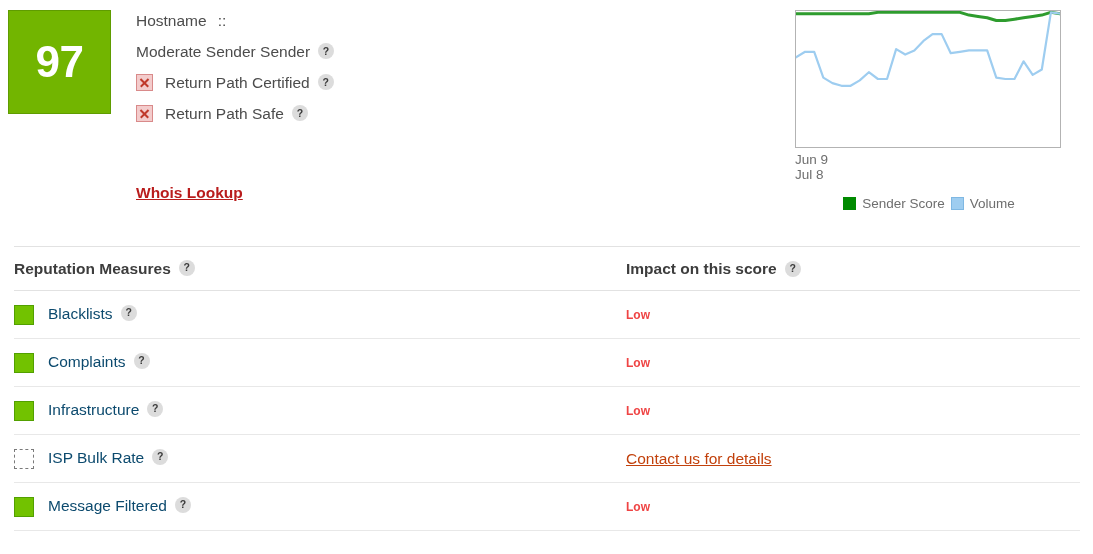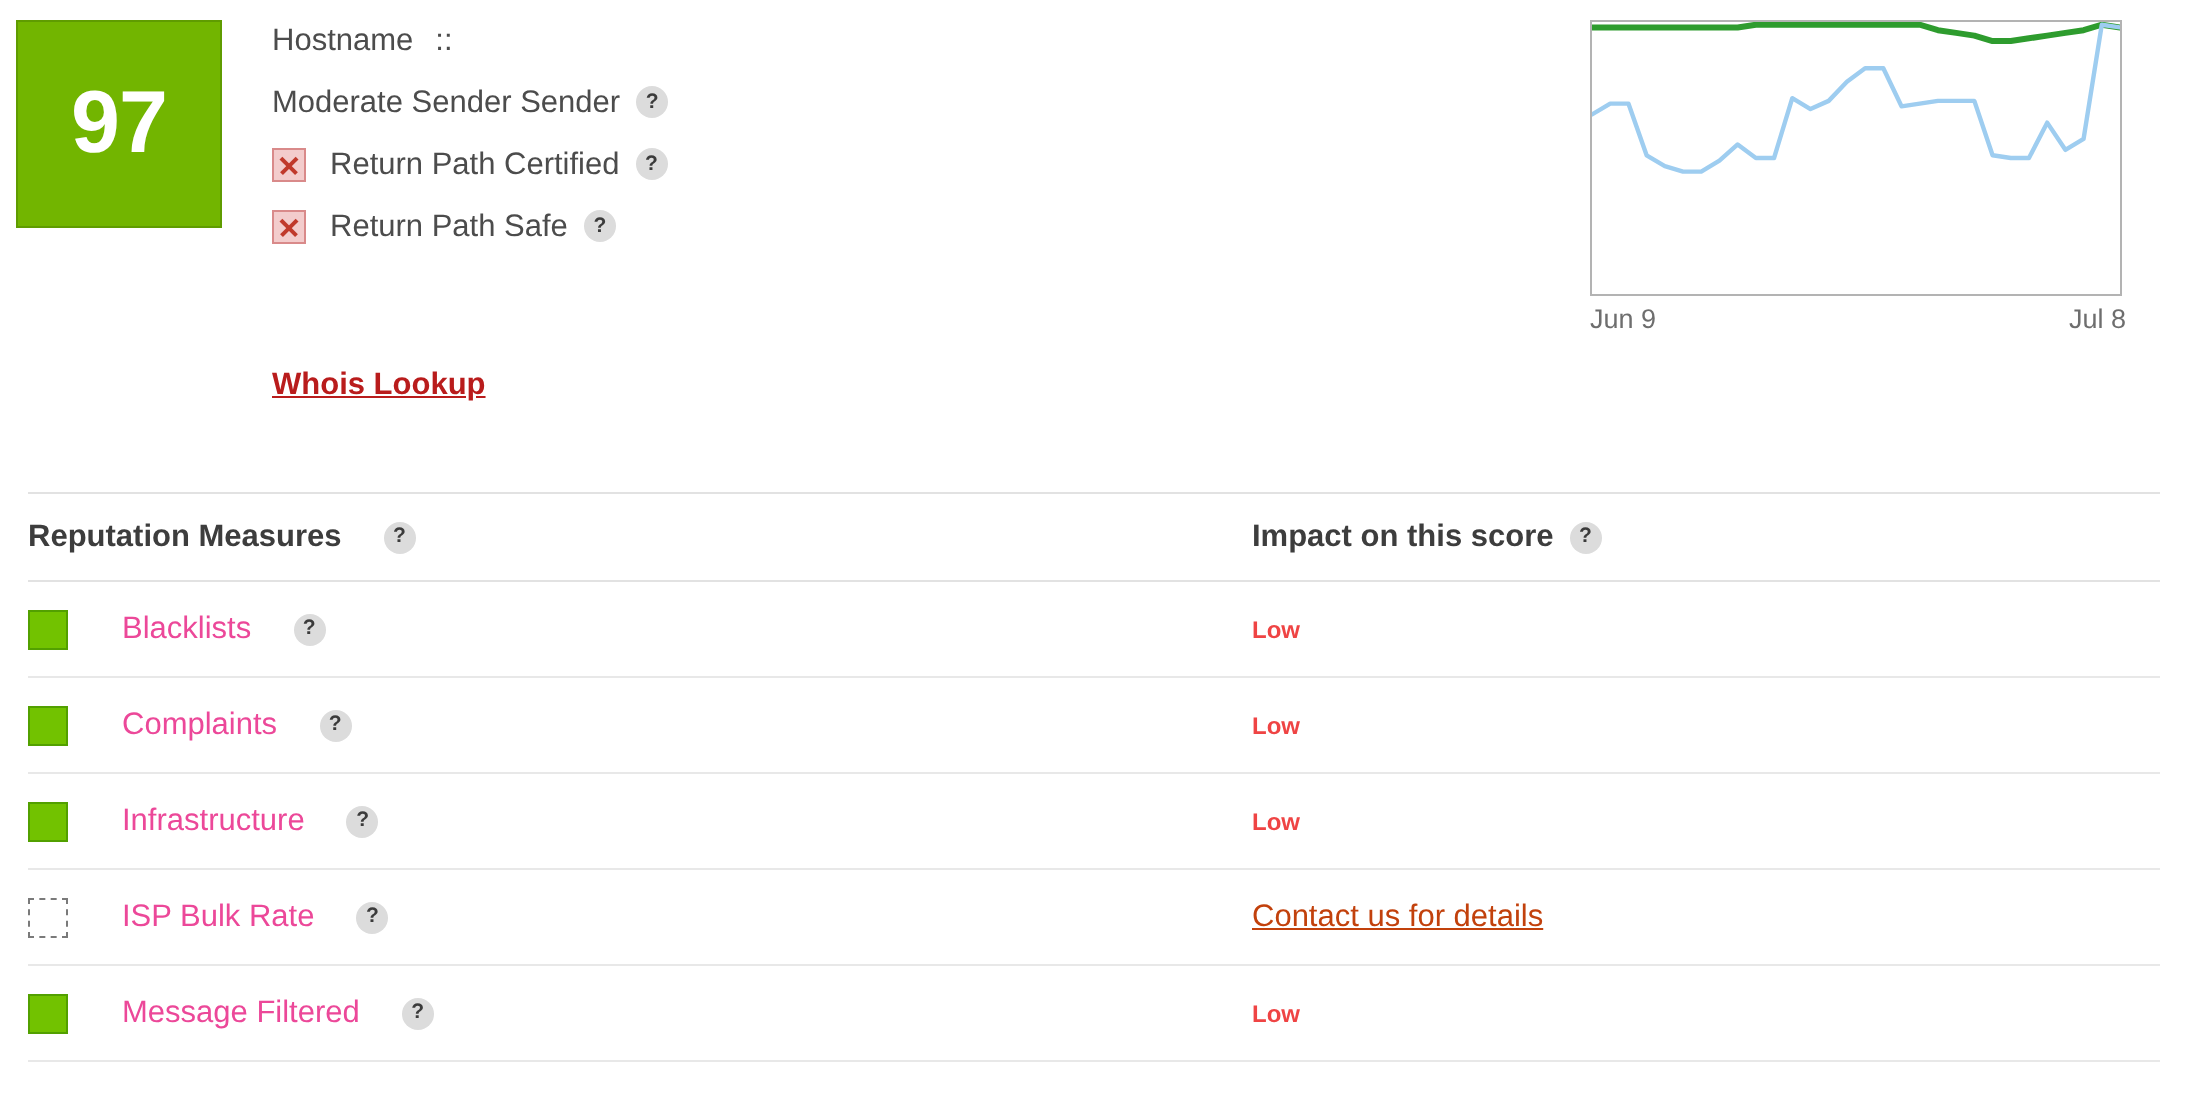--- a/index.html
+++ b/index.html
@@ -112,20 +112,21 @@
     background: #ffffff;
     overflow: visible;
   }
   .plot svg { display: block; }
   .axis-labels {
     display: flex; justify-content: space-between;
     width: 268px;
     margin-top: 4px;
     font-size: 13.5px;
     color: #6e6e6e;
+    flex-direction: column;
   }
   .legend {
     display: flex;
     justify-content: center;
     align-items: center;
     gap: 6px;
     margin-top: 14px;
     width: 268px;
     font-size: 13.5px;
     color: #6e6e6e;
@@ -145,21 +146,21 @@
     width: 1066px;
     border-top: 1px solid #e2e2e2;
   }
   .row {
     display: flex;
     align-items: center;
     height: 48px;
     border-bottom: 1px solid #e8e8e8;
   }
   .row.header { height: 44px; border-bottom: 1px solid #e2e2e2; }
-  .cell-measure { width: 612px; display: flex; align-items: center; gap: 13px; }
+  .cell-measure { width: 612px; display: flex; align-items: flex-start; }
   .cell-impact  { flex: 1; display: flex; align-items: center; }
 
   .col-title {
     font-size: 15.5px;
     font-weight: bold;
     color: #3d3d3d;
   }
   .swatch-cell {
     width: 20px; height: 20px;
     margin-right: 14px;
@@ -168,21 +169,21 @@
   .swatch-cell.green {
     background: #72c200;
     border: 1px solid #52a000;
   }
   .swatch-cell.empty {
     background: #ffffff;
     border: 1px dashed #7a7a7a;
   }
   .measure-label {
     font-size: 15.5px;
-    color: #ec4899;
+    color: #0c4a6e;
   }
   .impact-low {
     font-size: 12px;
     color: #ef4444;
     font-weight: bold;
   }
   .impact-link {
     font-size: 15.5px;
     color: #c2410c;
     text-decoration: underline;
@@ -232,20 +233,30 @@
       <div class="plot">
         <svg id="chart-svg" width="264" height="136" viewBox="0 0 264 136">
             <polyline points="0.00,2.72 9.10,2.72 18.21,2.72 27.31,2.72 36.41,2.72 45.52,2.72 54.62,2.72 63.72,2.72 72.83,2.72 81.93,1.36 91.03,1.36 100.14,1.36 109.24,1.36 118.34,1.36 127.45,1.36 136.55,1.36 145.66,1.36 154.76,1.36 163.86,1.36 172.97,4.08 182.07,5.44 191.17,6.80 200.28,9.52 209.38,9.52 218.48,8.16 227.59,6.80 236.69,5.44 245.79,4.08 254.90,1.36 264.00,2.72" fill="none" stroke="#2e9c2e" stroke-width="3" stroke-linejoin="round" stroke-linecap="round"></polyline>
             <polyline points="0.00,46.24 9.10,40.80 18.21,40.80 27.31,66.64 36.41,72.08 45.52,74.80 54.62,74.80 63.72,69.36 72.83,61.20 81.93,68.00 91.03,68.00 100.14,38.08 109.24,43.52 118.34,39.44 127.45,29.92 136.55,23.12 145.66,23.12 154.76,42.16 163.86,40.80 172.97,39.44 182.07,39.44 191.17,39.44 200.28,66.64 209.38,68.00 218.48,68.00 227.59,50.32 236.69,63.92 245.79,58.48 254.90,1.36 264.00,2.72" fill="none" stroke="#9ecdf0" stroke-width="2.2" stroke-linejoin="round" stroke-linecap="round"></polyline>
           </svg>
       </div>
       <div class="axis-labels">
         <span>Jun 9</span>
         <span>Jul 8</span>
       </div>
+      <div class="legend">
+        <span class="item">
+          <span class="swatch green"></span>
+          <span>Sender Score</span>
+        </span>
+        <span class="item">
+          <span class="swatch blue"></span>
+          <span>Volume</span>
+        </span>
+      </div>
     </div>
 
   </div>
 
   <div class="measures">
 
     <div class="row header">
       <div class="cell-measure">
         <span class="col-title">Reputation Measures</span>
         <span class="help">?</span>

